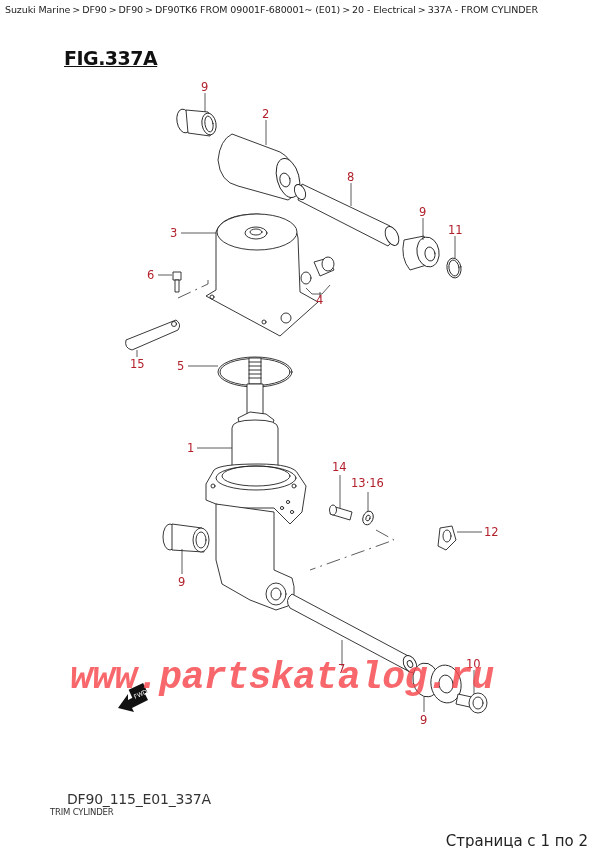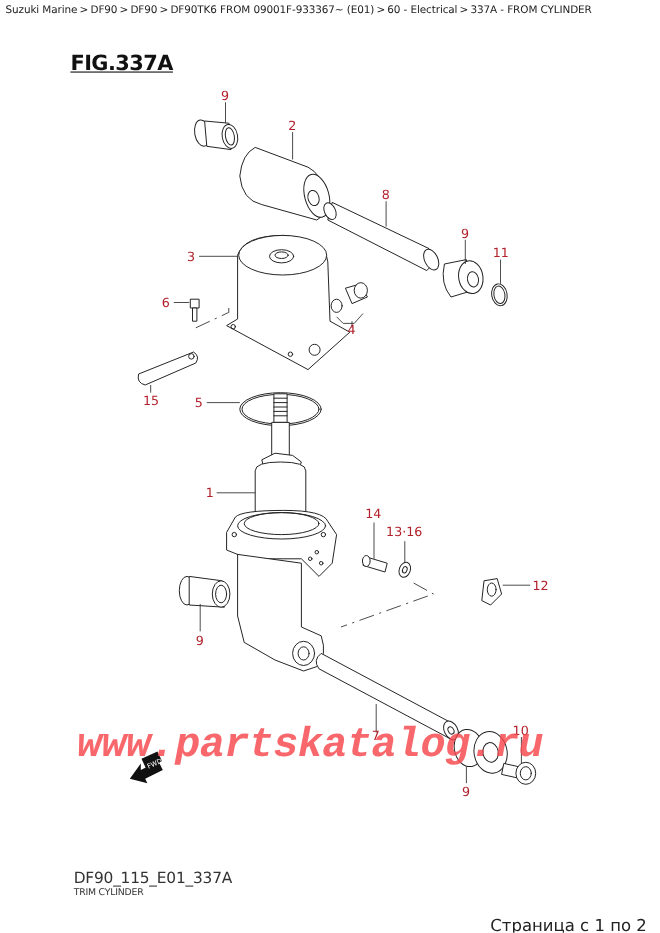--- a/index.html
+++ b/index.html
@@ -9,28 +9,28 @@
     .breadcrumb .sep { margin: 0 2px; }
     .fig-title { position: absolute; left: 64px; top: 47px; font-family: "DejaVu Sans", sans-serif; font-weight: bold; font-size: 19px; color: #111; letter-spacing: -0.5px; text-decoration: underline; }
     svg.diagram { position: absolute; left: 0; top: 0; }
     .callout { font-family: "DejaVu Sans", sans-serif; font-size: 11.5px; fill: #b2212b; }
     .part { fill: none; stroke: #222; stroke-width: 0.9; stroke-linejoin: round; stroke-linecap: round; }
     .part-fill { fill: #fff; stroke: #222; stroke-width: 0.9; stroke-linejoin: round; }
     .leader { fill: none; stroke: #333; stroke-width: 0.8; }
     .dash { fill: none; stroke: #333; stroke-width: 0.8; stroke-dasharray: 14 5 2 5; }
     .watermark { position: absolute; left: 70px; top: 656px; font-family: Liberation Mono, monospace; font-weight: bold; font-style: italic; font-size: 38px; color: rgba(245, 70, 75, 0.82); letter-spacing: -0.5px; white-space: nowrap; pointer-events: none; }
     .footer-code { position: absolute; left: 67px; top: 791px; font-size: 14px; color: #333; letter-spacing: -0.2px; }
-    .footer-name { position: absolute; left: 67px; top: 807px; font-size: 8.5px; color: #333; letter-spacing: -0.2px; }
+    .footer-name { position: absolute; left: 50px; top: 807px; font-size: 8.5px; color: #333; letter-spacing: -0.2px; }
     .pager { position: absolute; right: 12px; top: 832px; font-size: 15px; color: #222; }
   </style>
 </head>
 <body>
 
 <div class="breadcrumb">
-  <a>Suzuki Marine</a><span class="sep">&gt;</span><a>DF90</a><span class="sep">&gt;</span><a>DF90</a><span class="sep">&gt;</span><a>DF90TK6 FROM 09001F-933367~ (E01)</a><span class="sep">&gt;</span><a>60 - Electrical</a><span class="sep">&gt;</span><span>337A - FROM CYLINDER</span>
+  <a>Suzuki Marine</a><span class="sep">&gt;</span><a>DF90</a><span class="sep">&gt;</span><a>DF90</a><span class="sep">&gt;</span><a>DF90TK6 FROM 09001F-680001~ (E01)</a><span class="sep">&gt;</span><a>20 - Electrical</a><span class="sep">&gt;</span><span>337A - FROM CYLINDER</span>
 </div>
 
 <div class="fig-title">FIG.337A</div>
 
 <svg class="diagram" width="600" height="848" viewBox="0 0 600 848" xmlns="http://www.w3.org/2000/svg">
 
   <g>
     <ellipse class="part-fill" cx="184" cy="121" rx="7" ry="12" transform="rotate(-10 184 121)"></ellipse>
     <path class="part-fill" d="M186,110 L208,112 Q218,124 210,136 L188,133 Z"></path>
     <ellipse class="part-fill" cx="209" cy="124" rx="7" ry="11" transform="rotate(-10 209 124)"></ellipse>

